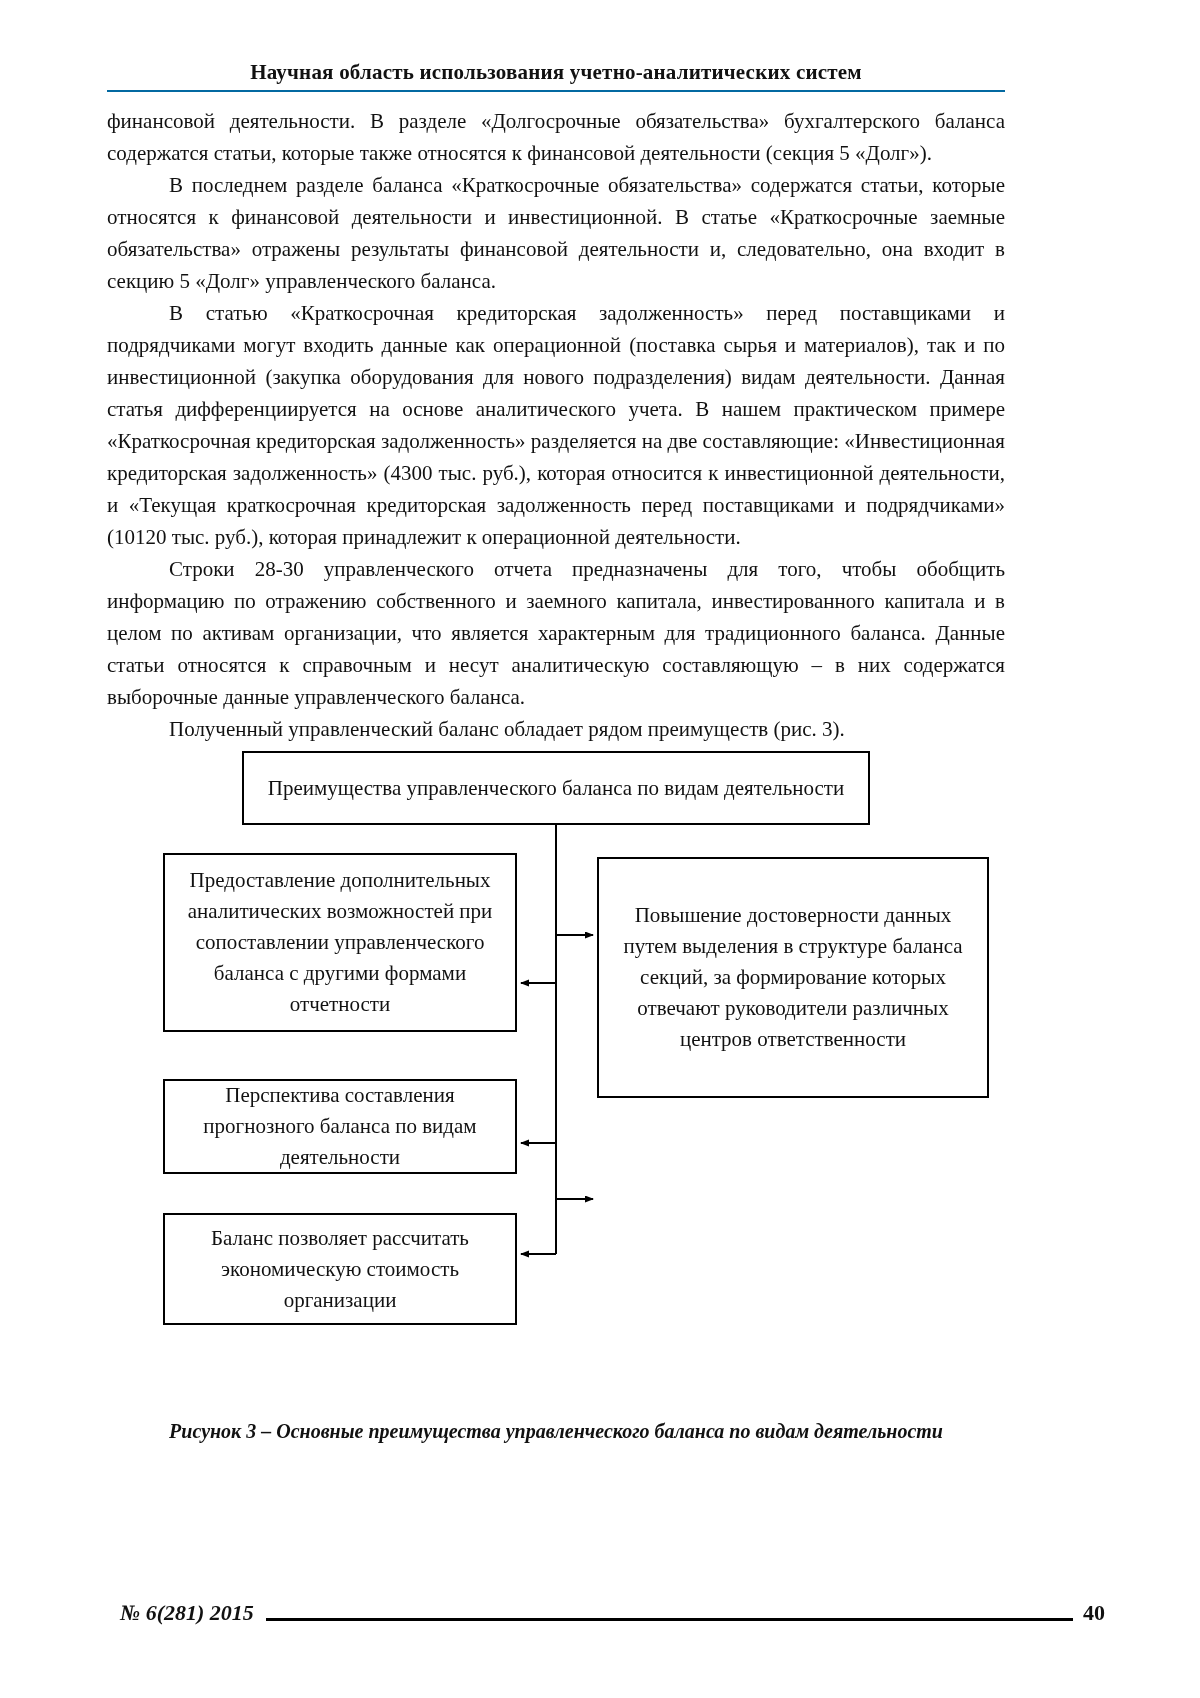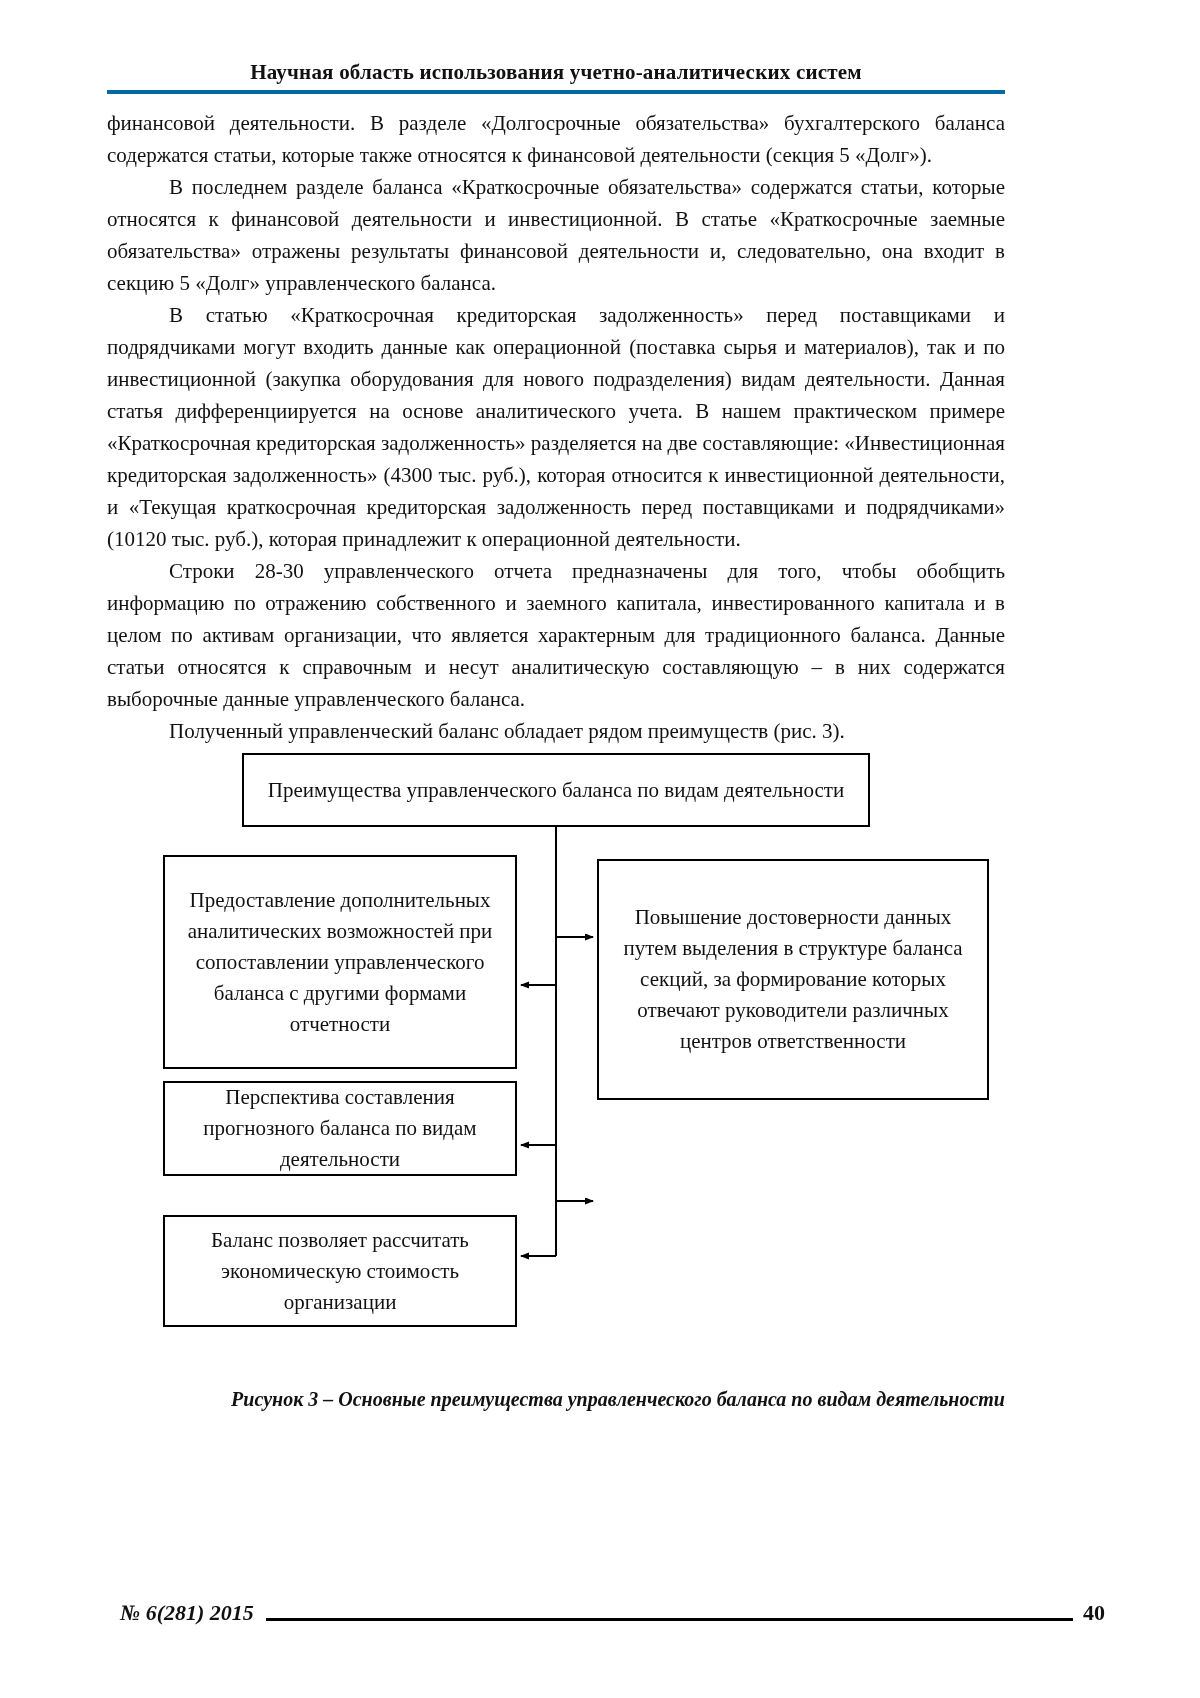--- a/index.html
+++ b/index.html
@@ -10,21 +10,21 @@
     position: relative;
     width: 1200px;
     height: 1698px;
     background: #ffffff;
     overflow: hidden;
   }
 
   .page-header {
     margin: 60px 107px 0 107px;
     width: 898px;
-    border-bottom: 4px solid #0369a1;
+    border-bottom: 2px solid #0369a1;
     padding-bottom: 5px;
     text-align: center;
   }
   .header-title {
     font-weight: bold;
     font-size: 21px;
     letter-spacing: 0.2px;
   }
 
   .content {
@@ -58,29 +58,29 @@
     background: #fff;
     display: flex;
     align-items: center;
     justify-content: center;
     text-align: center;
     font-size: 21px;
     line-height: 31px;
     padding: 8px 14px;
   }
   .dbox.top-box { left: 135px; top: 0;    width: 628px; height: 74px; }
-  .dbox.l1     { left: 56px;  top: 102px; width: 354px; height: 214px; }
+  .dbox.l1     { left: 56px;  top: 102px; width: 354px; height: 179px; }
   .dbox.r1     { left: 490px; top: 106px; width: 392px; height: 241px; }
   .dbox.l2     { left: 56px;  top: 328px; width: 354px; height: 95px; }
   .dbox.r2     { left: 490px; top: 371px; width: 370px; height: 105px; }
   .dbox.l3     { left: 56px;  top: 462px; width: 354px; height: 112px; }
 
   .caption {
-    margin-top: 61px;
-    text-align: right;
+    margin-top: 95px;
+    text-align: center;
     font-size: 20px;
     font-weight: bold;
     font-style: italic;
   }
 
   .page-footer {
     position: absolute;
     left: 100px;
     right: 95px;
     bottom: 72px;

